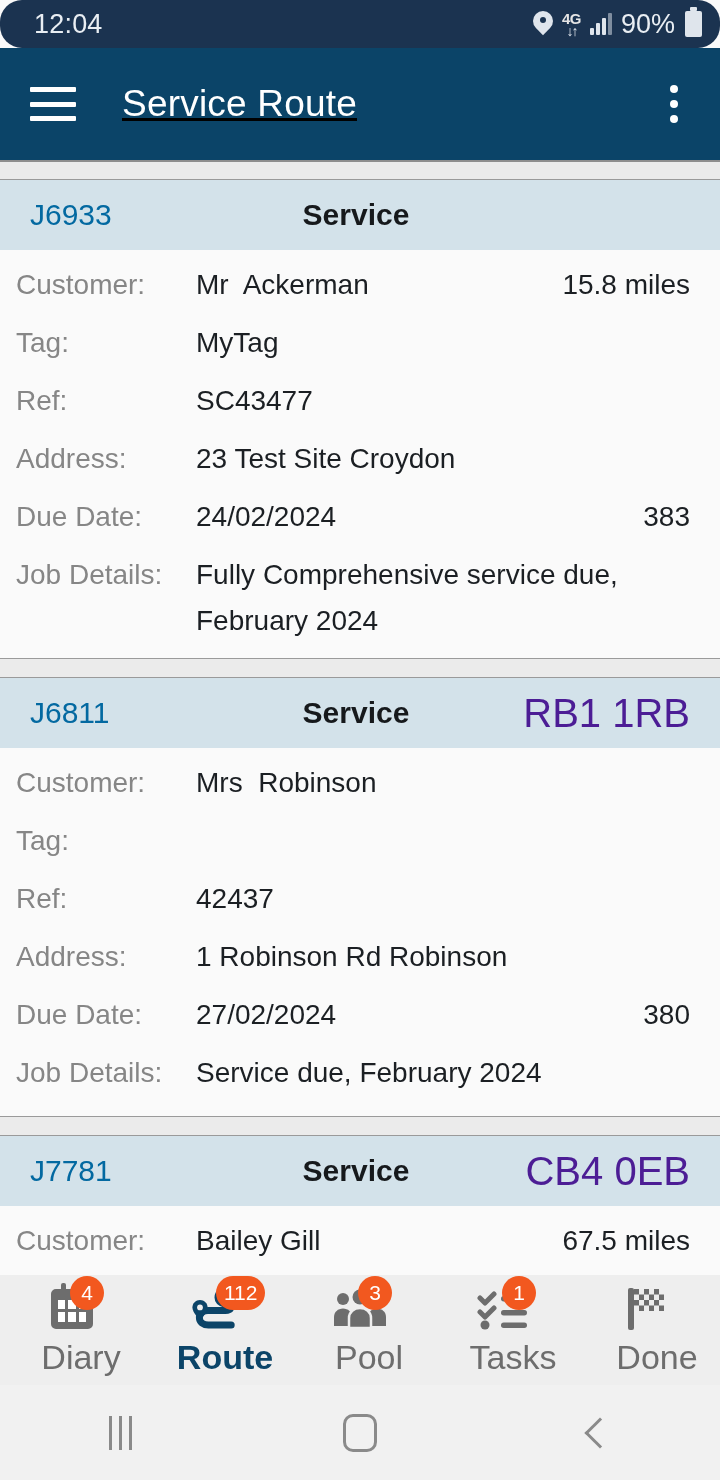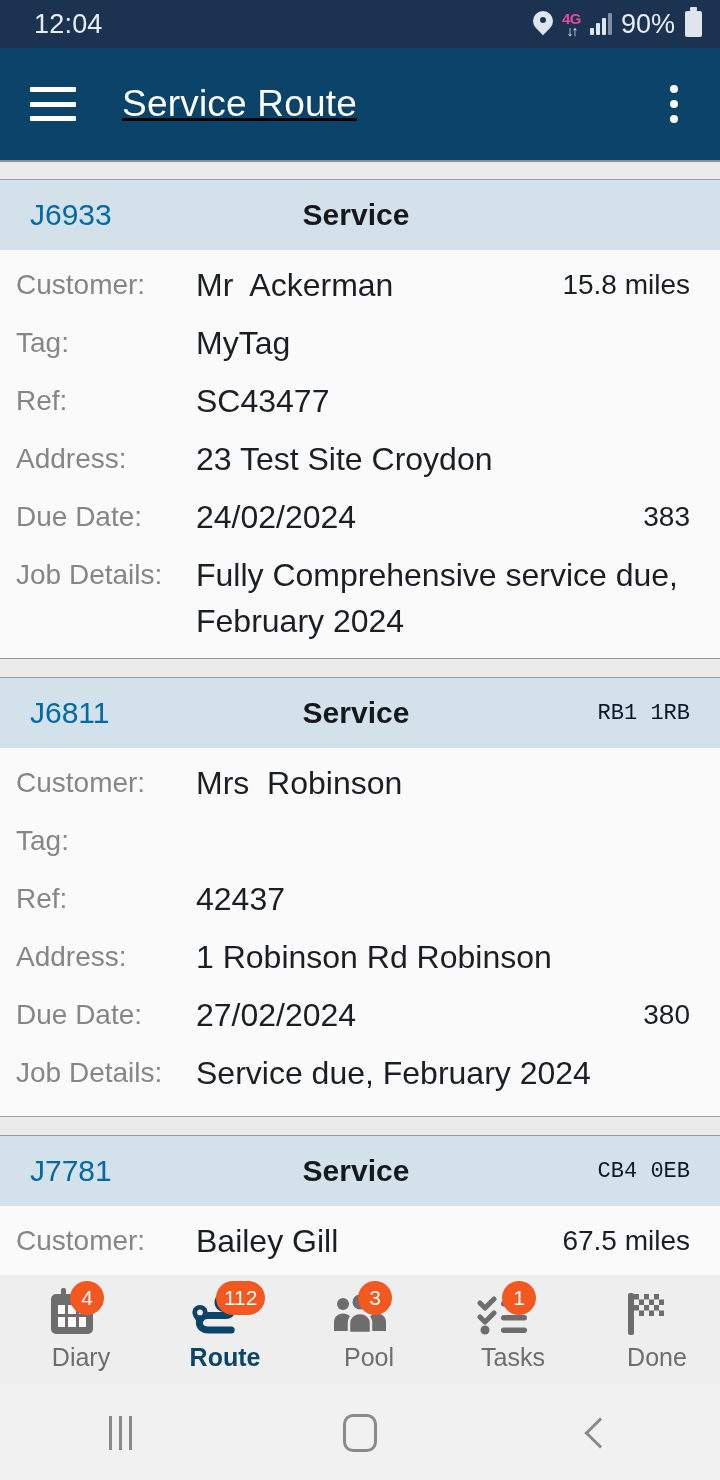--- a/index.html
+++ b/index.html
@@ -7,35 +7,35 @@
     width:720px; height:1480px;
     font-family:"Liberation Sans", sans-serif;
     background:#ffffff; overflow:hidden;
   }
   #screen { position:relative; width:720px; height:1480px; display:flex; flex-direction:column; background:#fafafa; }
 
   
   .statusbar {
     height:48px; background:#1b3350; color:#dfe5ec;
     display:flex; align-items:center; justify-content:space-between;
-    padding:0 18px 0 34px; flex:0 0 48px;
+    padding:0 18px 0 34px; flex:0 0 48px;border-radius:22px;
   }
   .sb-time { font-size:27px; letter-spacing:.2px; color:#e9eef3; }
   .sb-right { display:flex; align-items:center; gap:9px; }
   .ic-pin { width:20px; height:27px; position:relative; }
   .ic-pin::before {
     content:""; position:absolute; left:0; top:0; width:20px; height:20px;
     border-radius:50% 50% 50% 0; transform:rotate(-45deg); background:#dfe5ec;
   }
   .ic-pin::after {
     content:""; position:absolute; left:7px; top:6px; width:6px; height:6px;
     border-radius:50%; background:#1b3350;
   }
   .ic-4g { display:flex; flex-direction:column; align-items:center; line-height:1; }
-  .ic-4g .g4 { font-size:15px; font-weight:700; color:#ec4899; letter-spacing:-.5px; }
+  .ic-4g .g4 { font-size:15px; font-weight:700; color:#e5e5e5; letter-spacing:-.5px; }
   .ic-4g .ar { font-size:14px; color:#dfe5ec; margin-top:-2px; letter-spacing:-2px; }
   .ic-sig { display:flex; align-items:flex-end; gap:2px; height:22px; }
   .ic-sig i { display:block; width:4px; background:#dfe5ec; border-radius:1px; }
   .ic-sig i:nth-child(1){height:7px;}
   .ic-sig i:nth-child(2){height:12px;}
   .ic-sig i:nth-child(3){height:17px;}
   .ic-sig i:nth-child(4){height:22px; background:#7f8ea0;}
   .sb-batt-txt { font-size:27px; color:#e9eef3; }
   .ic-batt { width:17px; height:26px; border-radius:2px; background:#dfe5ec; position:relative; margin-left:1px; }
   .ic-batt::before { content:""; position:absolute; top:-4px; left:5px; width:7px; height:4px; background:#dfe5ec; border-radius:1px; }
@@ -55,36 +55,36 @@
   .list { flex:1 1 auto; background:#ebebeb; overflow:hidden; position:relative; }
   .gap { height:20px; background:#ebebeb; border-top:1px solid #9a9a9a; border-bottom:1px solid #9a9a9a; }
   .gap.first { border-top:2px solid #8e8e8e; }
   .card { background:#fafafa; }
   .card-head {
     background:#d3e2ea; height:70px; display:flex; align-items:center;
     padding:0 30px; position:relative;
   }
   .card-head .job-id { font-size:30px; color:#0369a1; }
   .card-head .job-type { font-size:30px; font-weight:700; color:#16191c; position:absolute; left:0; right:8px; text-align:center; pointer-events:none; }
-  .card-head .job-pc { margin-left:auto; font-size:22px; color:#0f172a; position:relative; z-index:2;font-family:Liberation Mono, monospace; }
+  .card-head .job-pc { margin-left:auto; font-size:40px; color:#4c1d95; position:relative; z-index:2; }
   .card-body { padding:6px 30px 14px 16px; }
   .row { display:flex; align-items:flex-start; min-height:58px; }
   .row .lbl { width:180px; flex:0 0 180px; font-size:28px; color:#868686; line-height:58px; }
-  .row .val { flex:1 1 auto; font-size:32px; color:#1b1f23; line-height:58px; white-space:pre-wrap; }
+  .row .val { flex:1 1 auto; font-size:28px; color:#1b1f23; line-height:58px; white-space:pre-wrap; }
   .row .val.multi { line-height:46px; padding-top:6px; }
   .row .right { flex:0 0 auto; font-size:28px; color:#1b1f23; line-height:58px; text-align:right; padding-left:12px; }
 
   
   .bottomnav {
     flex:0 0 110px; height:110px; background:#eeeeee;
     display:flex; align-items:stretch;
   }
   .nav-item { flex:1 1 20%; display:flex; flex-direction:column; align-items:center; justify-content:center; position:relative; cursor:pointer; gap:4px; }
   .nav-icon-wrap { position:relative; width:64px; height:50px; display:flex; align-items:center; justify-content:center; }
-  .nav-label { font-size:25px; color:#6d6d6d;margin-left:18px; }
+  .nav-label { font-size:34px; color:#6d6d6d;margin-left:18px; }
   .nav-item.active .nav-label { color:#0b4468; font-weight:700; }
   .badge {
     position:absolute; top:-8px; left:30px; background:#f2581f; color:#fff;
     font-size:21px; font-weight:500; line-height:1;
     min-width:34px; height:34px; border-radius:17px;
     display:flex; align-items:center; justify-content:center; padding:0 8px; z-index:3;
   }
   .badge.wide { left:32px; }
 
   

